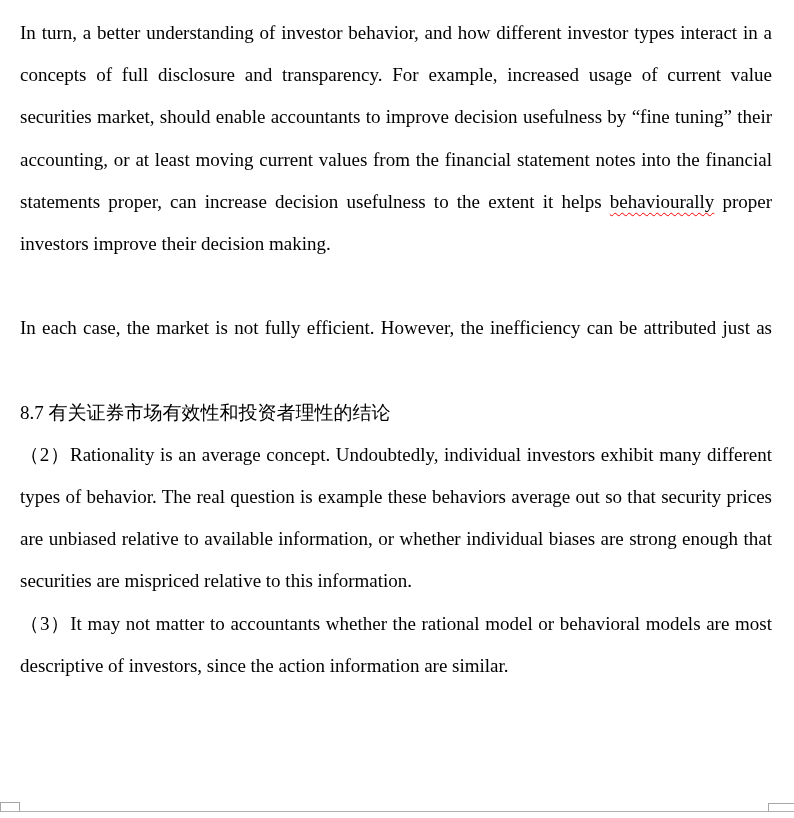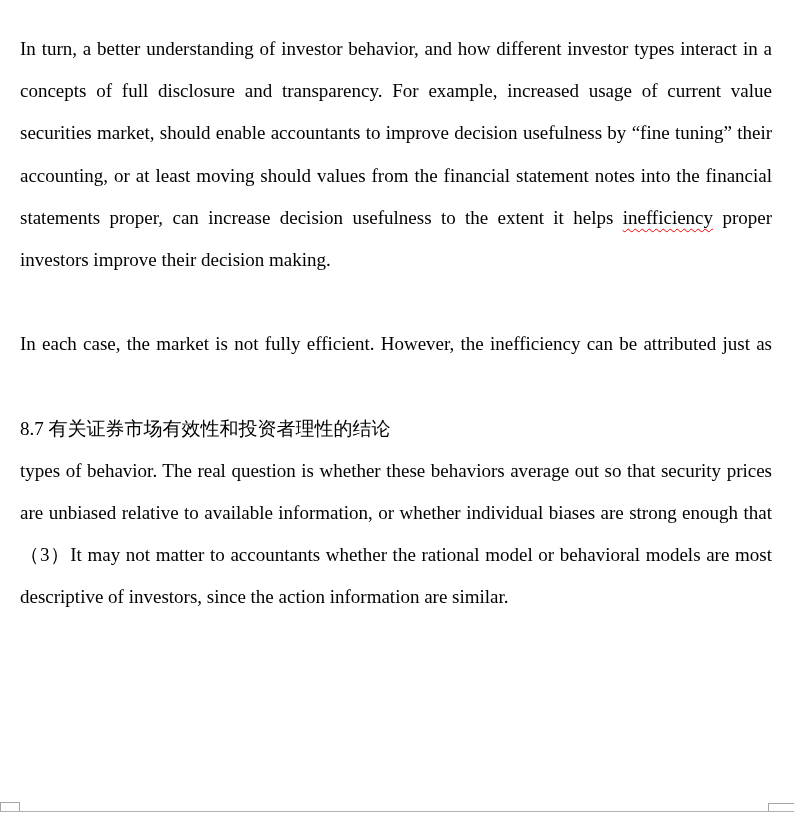--- a/index.html
+++ b/index.html
@@ -10,21 +10,21 @@
     color: #000000;
     overflow: hidden;
   }
   .page {
     position: relative;
     width: 794px; height: 818px;
     background: #ffffff;
   }
   .text-area {
     position: absolute;
-    left: 20px; top: 28px;
+    left: 20px; top: 12px;
     width: 752px;
   }
   .line {
     height: 42.2px;
     line-height: 42.2px;
     font-size: 19px;
     white-space: normal;
     text-align: justify;
     text-align-last: justify;
   }
@@ -68,39 +68,41 @@
 </head>
 <body>
 
 <div class="page">
   <div class="text-area">
 
     <div>
       <div class="line">In turn, a better understanding of investor behavior, and how different investor types interact in a</div>
       <div class="line">concepts of full disclosure and transparency. For example, increased usage of current value</div>
       <div class="line">securities market, should enable accountants to improve decision usefulness by “fine tuning” their</div>
-      <div class="line">accounting, or at least moving should values from the financial statement notes into the financial</div>
-      <div class="line"><span>statements proper, can increase decision usefulness to the extent it helps </span><span class="misspelled">inefficiency</span><span> proper</span></div>
+      <div class="line">accounting, or at least moving current values from the financial statement notes into the financial</div>
+      <div class="line"><span>statements proper, can increase decision usefulness to the extent it helps </span><span class="misspelled">behaviourally</span><span> proper</span></div>
       <div class="line last">investors improve their decision making.</div>
     </div>
 
     <div class="line blank"></div>
 
     <div>
       <div class="line">In each case, the market is not fully efficient. However, the inefficiency can be attributed just as</div>
     </div>
 
     <div class="line blank"></div>
 
     <div class="line heading">8.7 有关证券市场有效性和投资者理性的结论</div>
 
 
     <div>
-      <div class="line">types of behavior. The real question is whether these behaviors average out so that security prices</div>
+      <div class="line">（2）Rationality is an average concept. Undoubtedly, individual investors exhibit many different</div>
+      <div class="line">types of behavior. The real question is example these behaviors average out so that security prices</div>
       <div class="line">are unbiased relative to available information, or whether individual biases are strong enough that</div>
+      <div class="line last">securities are mispriced relative to this information.</div>
     </div>
 
     <div>
       <div class="line">（3）It may not matter to accountants whether the rational model or behavioral models are most</div>
       <div class="line last">descriptive of investors, since the action information are similar.</div>
     </div>
 
   </div>
 
   <div class="crop-mark-left"></div>

